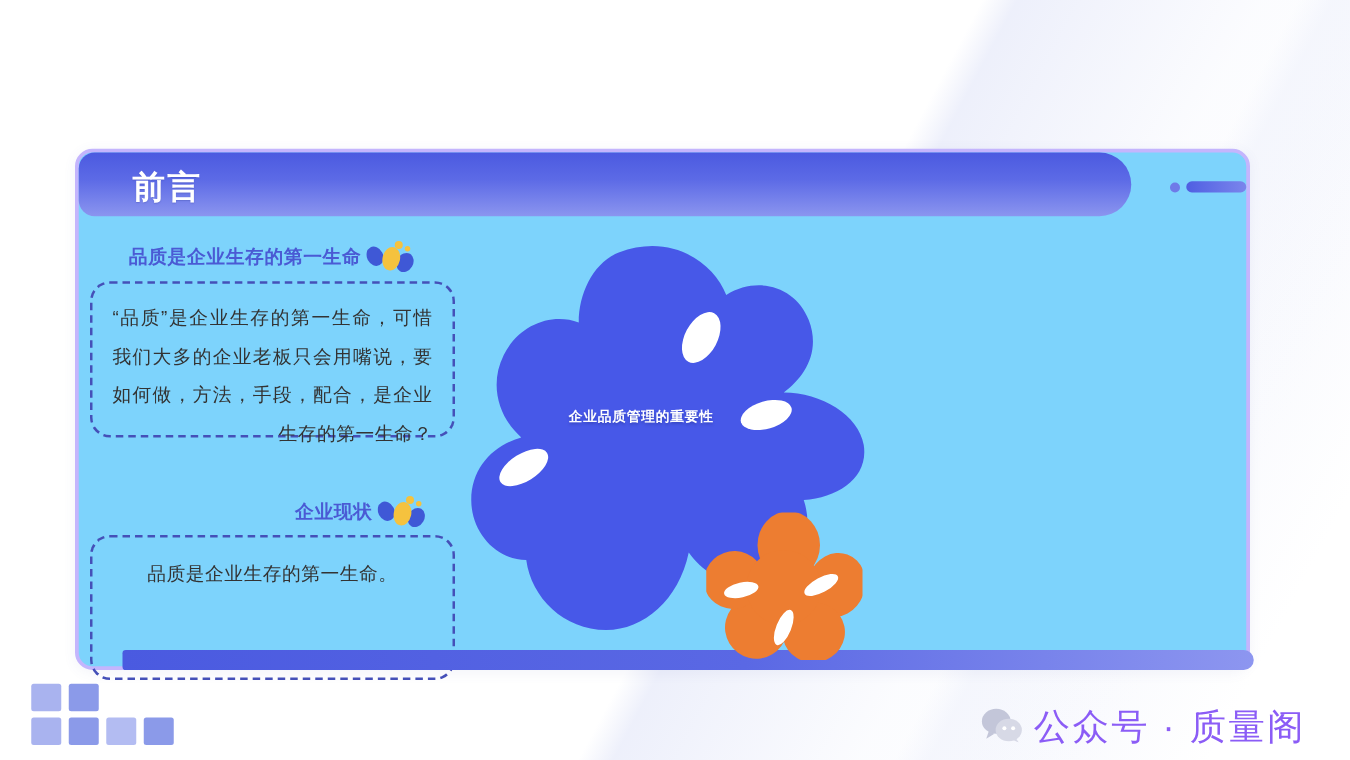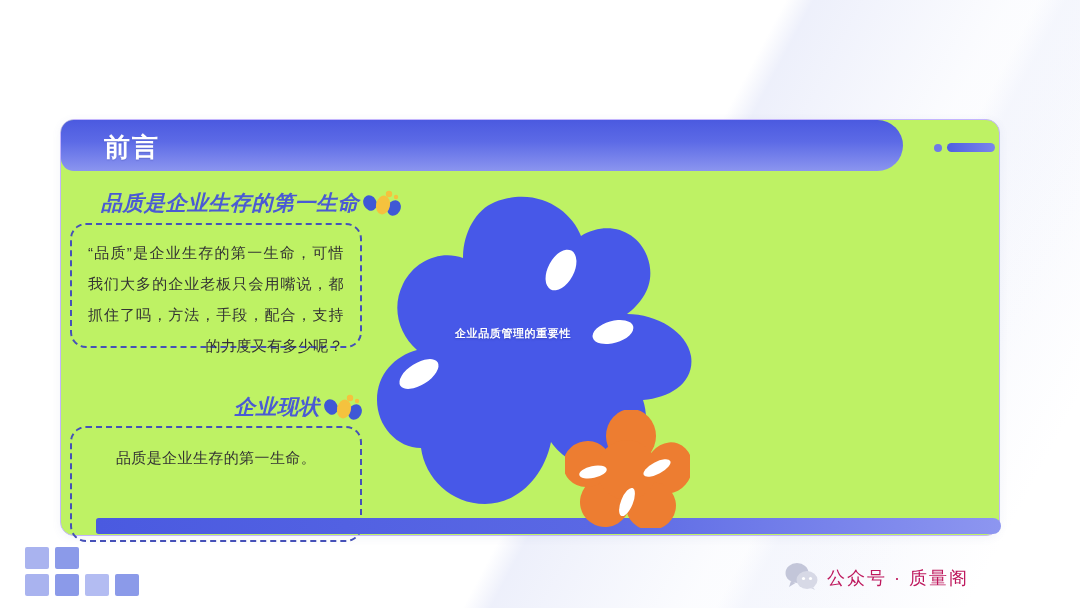--- a/index.html
+++ b/index.html
@@ -18,21 +18,21 @@
       linear-gradient(118deg, rgba(255,255,255,0) 0%, rgba(255,255,255,0) 56%,
                       rgba(233,236,250,0.80) 58%, rgba(244,246,253,0.35) 72%,
                       rgba(255,255,255,0) 86%),
       linear-gradient(118deg, rgba(255,255,255,0) 0%, rgba(255,255,255,0) 74%,
                       rgba(236,239,251,0.55) 76%, rgba(255,255,255,0) 92%);
   }
 
   
   #card {
     position:absolute; left:60px; top:119px; width:940px; height:417px;
-    background:#bef264; border:1px solid #c4b5fd;
+    background:#7dd3fc; border:3px solid #c4b5fd;
     border-radius:14px;
     box-shadow:0 2px 10px rgba(90,100,170,0.07);
     overflow:visible;
   }
   #header-bar {
     position:absolute; left:0px; top:-0px; width:842px; height:51px;
     border-radius:13px 26px 26px 13px;
     background:linear-gradient(180deg,#4b5ae0 0%,#5c6ae6 42%,#8b95ef 100%);
   }
   #header-title {
@@ -50,23 +50,22 @@
 
   #footer-bar {
     position:absolute; left:35px; top:398px; width:905px; height:16px;
     border-radius:3px 9px 9px 3px;
     background:linear-gradient(90deg,#4a5ae0 0%,#5a68e4 55%,#8d96f0 100%);
   }
 
   
   .sec-head { position:absolute; display:flex; align-items:center; gap:4px; }
   .sec-head .txt {
-    color:#4a5ad4; font-size:21px; font-weight:bold; letter-spacing:0.5px;
+    color:#4a5ad4; font-size:15px; font-weight:bold; letter-spacing:0.5px;
     white-space:nowrap;
-    font-style:italic;
   }
 
   
   .petals { position:relative; width:40px; height:30px; flex:0 0 40px; }
   .petals svg { display:block; }
 
   
   .dbox {
     position:absolute;
     border:2.5px dashed #4550b8;
@@ -88,21 +87,21 @@
   
   #squares { position:absolute; left:25px; top:547px; width:120px; height:45px; }
   #squares .sq { position:absolute; width:24px; height:22px; border-radius:2px; }
 
   
   #watermark {
     position:absolute; left:785px; top:562px;
     display:flex; align-items:center; gap:9px;
   }
   #watermark .wm-text {
-    color:#be185d; font-size:18px; letter-spacing:2px; font-weight:500;
+    color:#8b5cf6; font-size:29px; letter-spacing:2px; font-weight:500;
     white-space:nowrap;
   }
 </style>
 </head>
 <body>
 
 <div id="stage">
 
   <div id="bg-sheen"></div>
 
@@ -123,21 +122,21 @@
           <ellipse cx="7" cy="15" rx="6.5" ry="8" fill="#3f58d6" transform="rotate(-28 7 15)"></ellipse>
           <ellipse cx="31" cy="20" rx="6.5" ry="8" fill="#3f58d6" transform="rotate(30 31 20)"></ellipse>
           <ellipse cx="20" cy="17" rx="7" ry="9.5" fill="#f5c23e" transform="rotate(12 20 17)"></ellipse>
           <circle cx="26" cy="6" r="3.2" fill="#f5c23e"></circle>
           <circle cx="33" cy="9" r="2.2" fill="#f5c23e"></circle>
         </svg>
       </span>
     </div>
 
     <div class="dbox" style="left:9px; top:103px; width:292px; height:125px;">
-      <p style="padding:12px 16px 0 16px; text-align:justify; text-align-last:right;">“品质”是企业生存的第一生命，可惜我们大多的企业老板只会用嘴说，都抓住了吗，方法，手段，配合，支持的力度又有多少呢？</p>
+      <p style="padding:12px 16px 0 16px; text-align:justify; text-align-last:right;">“品质”是企业生存的第一生命，可惜我们大多的企业老板只会用嘴说，要如何做，方法，手段，配合，是企业生存的第一生命？</p>
     </div>
 
     <div class="sec-head" style="left:173px; top:272px;">
       <span class="txt">企业现状</span>
       <span class="petals">
         <svg width="40" height="30" viewBox="0 0 40 30">
           <ellipse cx="7" cy="15" rx="6.5" ry="8" fill="#3f58d6" transform="rotate(-28 7 15)"></ellipse>
           <ellipse cx="31" cy="20" rx="6.5" ry="8" fill="#3f58d6" transform="rotate(30 31 20)"></ellipse>
           <ellipse cx="20" cy="17" rx="7" ry="9.5" fill="#f5c23e" transform="rotate(12 20 17)"></ellipse>
           <circle cx="26" cy="6" r="3.2" fill="#f5c23e"></circle>

